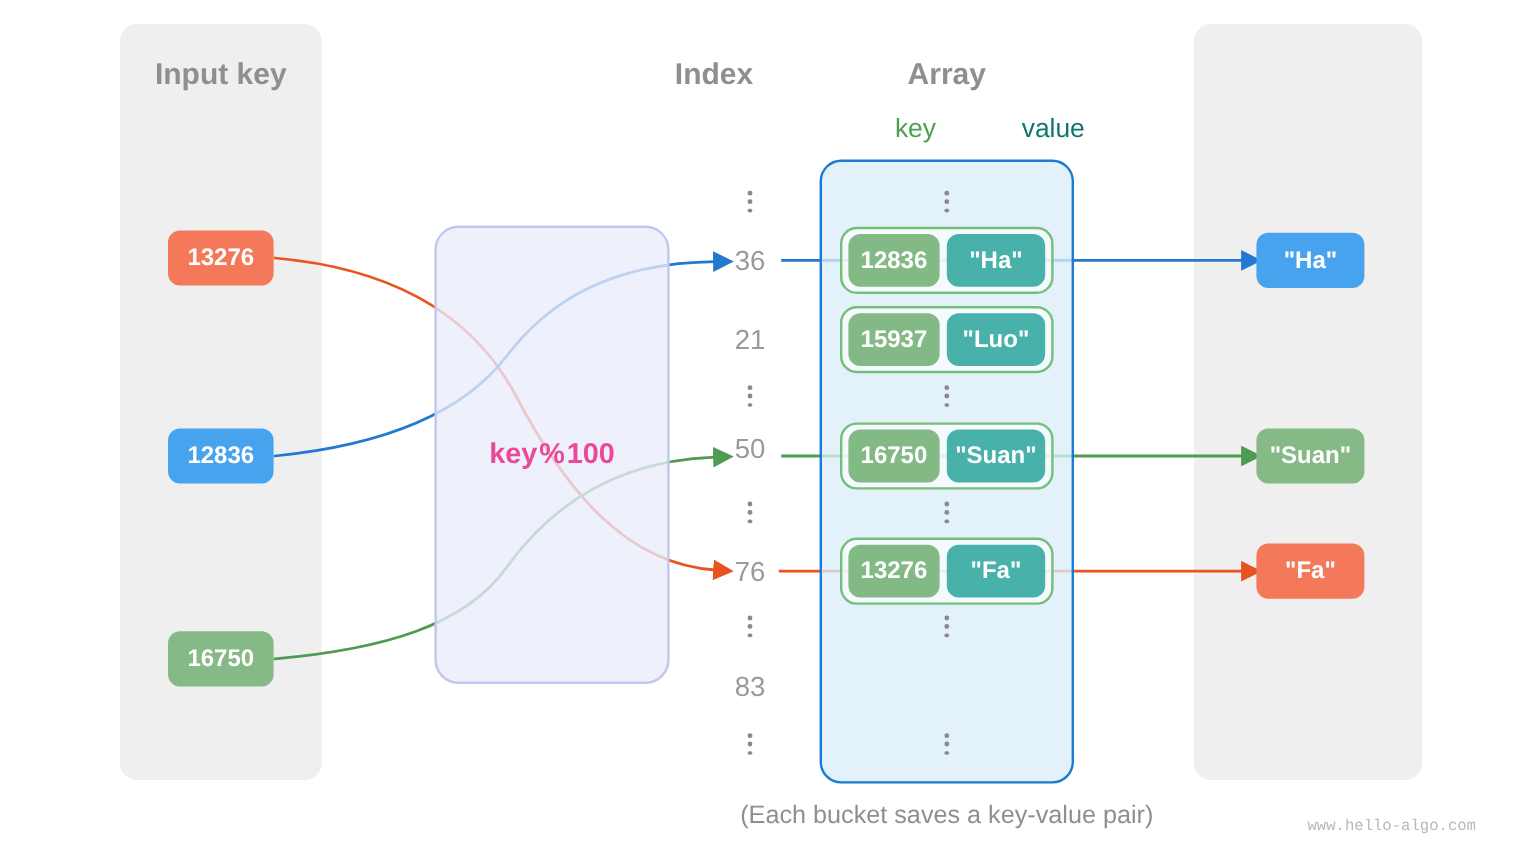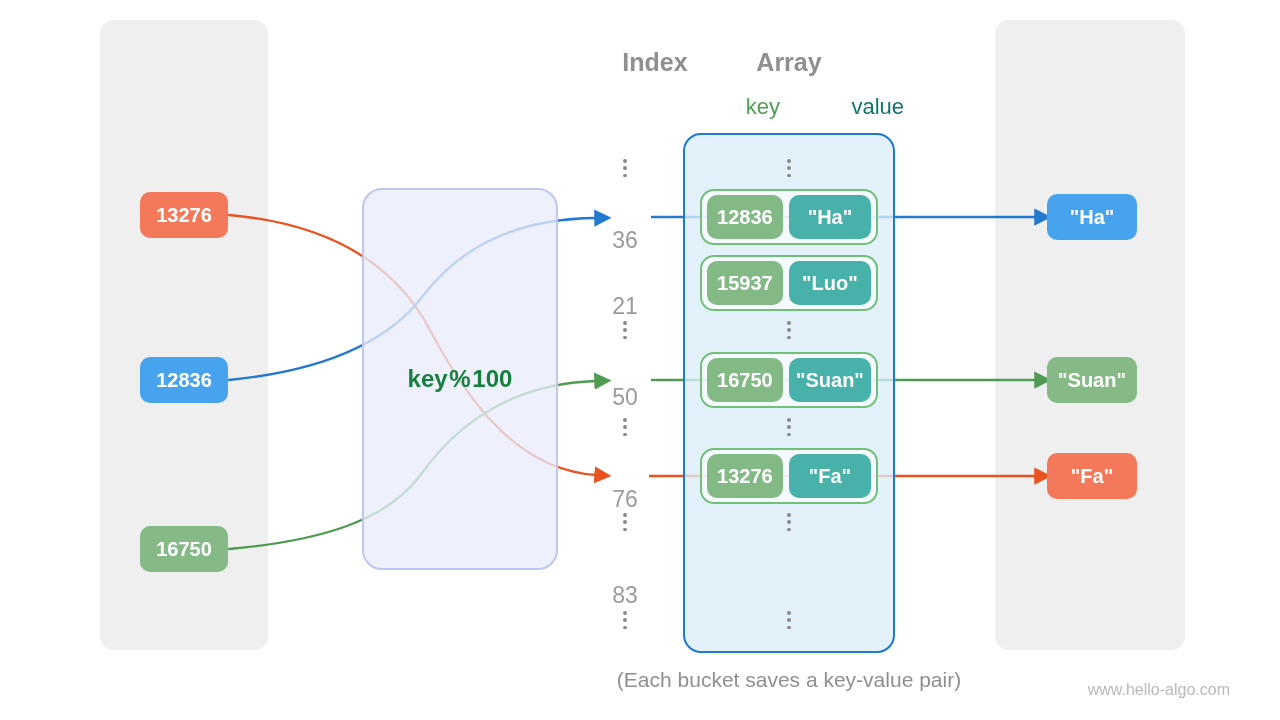--- a/index.html
+++ b/index.html
@@ -17,30 +17,30 @@
     background:rgba(233,236,250,0.78);border:2px solid #c0c7ee;border-radius:20px;z-index:3;
     display:flex;flex-direction:column;align-items:center;justify-content:center;gap:16px;
   }
   .array-panel{
     position:absolute;left:683px;top:133px;width:212px;height:520px;box-sizing:border-box;
     background:rgba(219,237,250,0.78);border:2.5px solid #1b7ad1;border-radius:18px;z-index:3;
   }
   
   .col-title{position:absolute;top:48px;font-size:25px;font-weight:bold;color:#8f8f8f;text-align:center;z-index:4;}
   .t-input{left:100px;width:168px;}
-  .t-index{left:615px;width:80px;}
+  .t-index{left:555px;width:80px;}
   .t-array{left:719px;width:140px;}
   .t-output{left:995px;width:190px;}
   .sub-label{position:absolute;top:94px;font-size:22px;text-align:right;z-index:4;}
   .l-key{left:712px;width:68px;color:#4d9f51;}
   .l-value{left:820px;width:84px;color:#0f766e;}
   .hash-title{font-size:23px;color:#2b46d8;}
-  .hash-formula{font-size:24px;font-weight:bold;color:#15803d;word-spacing:-5px;}
+  .hash-formula{font-size:24px;font-weight:bold;color:#ec4899;word-spacing:-5px;}
   .idx-num{position:absolute;left:595px;width:60px;height:26px;line-height:26px;
-    font-size:23px;color:#9a9a9a;text-align:center;z-index:4;margin-top:23px;}
+    font-size:23px;color:#9a9a9a;text-align:center;z-index:4;}
   
   .chip{position:absolute;height:46px;line-height:46px;border-radius:10px;color:#ffffff;
     font-size:20px;font-weight:bold;text-align:center;z-index:4;}
   .input-chip{left:140px;width:88px;}
   .output-chip{left:1047px;width:90px;}
   .bucket{position:absolute;left:700px;width:178px;height:56px;box-sizing:border-box;
     border:2px solid #74bf78;border-radius:14px;background:rgba(255,255,255,0.62);
     display:flex;align-items:center;gap:6px;padding:5px;z-index:4;}
   .kbox,.vbox{height:44px;line-height:44px;border-radius:10px;color:#fff;
     font-size:20px;font-weight:bold;text-align:center;box-sizing:border-box;}
@@ -48,21 +48,21 @@
   .vbox{flex:52;background:#48b2aa;}
   
   .dots{position:absolute;width:20px;display:flex;flex-direction:column;align-items:center;gap:3.5px;z-index:4;}
   .dots i{width:3.8px;height:3.8px;border-radius:50%;background:#8a8a8a;}
   .d-index{left:615px;}
   .d-array{left:779px;}
   
   .caption{position:absolute;left:539px;top:668px;width:500px;text-align:center;
     font-size:21px;color:#8f8f8f;z-index:4;}
   .watermark{position:absolute;left:1020px;top:681px;width:210px;text-align:right;
-    font-family:Liberation Sans, sans-serif;font-size:16px;color:#b9b9b9;z-index:4;}
+    font-family:Liberation Mono, monospace;font-size:13px;color:#b9b9b9;z-index:4;}
 </style>
 </head>
 <body>
 
 <div class="stage">
 
   <div class="panel panel-input"></div>
   <div class="panel panel-output"></div>
 
   <svg class="connectors" width="1280" height="720" viewBox="0 0 1280 720">
@@ -84,20 +84,21 @@
     <path d="M 651 380 H 1036" fill="none" stroke="#4f9b51" stroke-width="2.3" marker-end="url(#ag)"></path>
     <path d="M 649 476 H 1036" fill="none" stroke="#e85320" stroke-width="2.3" marker-end="url(#ao)"></path>
   </svg>
 
   <div class="hash-box">
     <div class="hash-formula">key % 100</div>
   </div>
 
   <div class="array-panel"></div>
 
+  <div class="col-title t-input">Input key</div>
   <div class="col-title t-index">Index</div>
   <div class="col-title t-array">Array</div>
   <div class="sub-label l-key">key</div>
   <div class="sub-label l-value">value</div>
 
   <div class="chip input-chip" style="top: 192px; background-color: rgb(243, 121, 90);">13276</div>
   <div class="chip input-chip" style="top: 357px; background-color: rgb(71, 163, 238);">12836</div>
   <div class="chip input-chip" style="top: 526px; background-color: rgb(133, 186, 135);">16750</div>
 
   <div class="dots d-index" style="top:159px">

